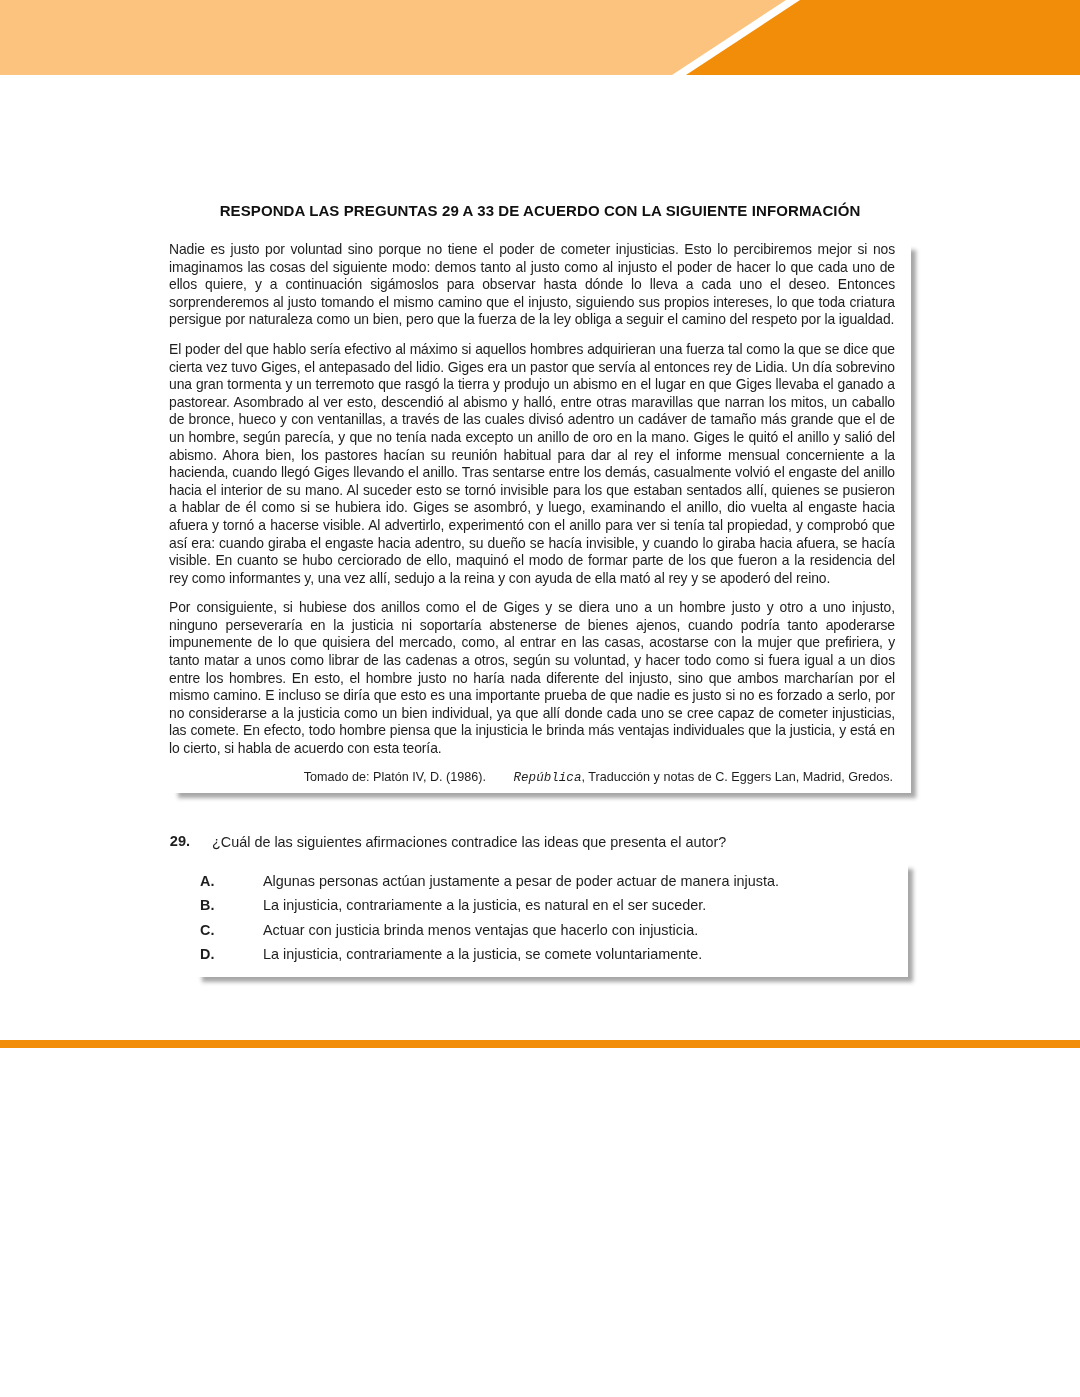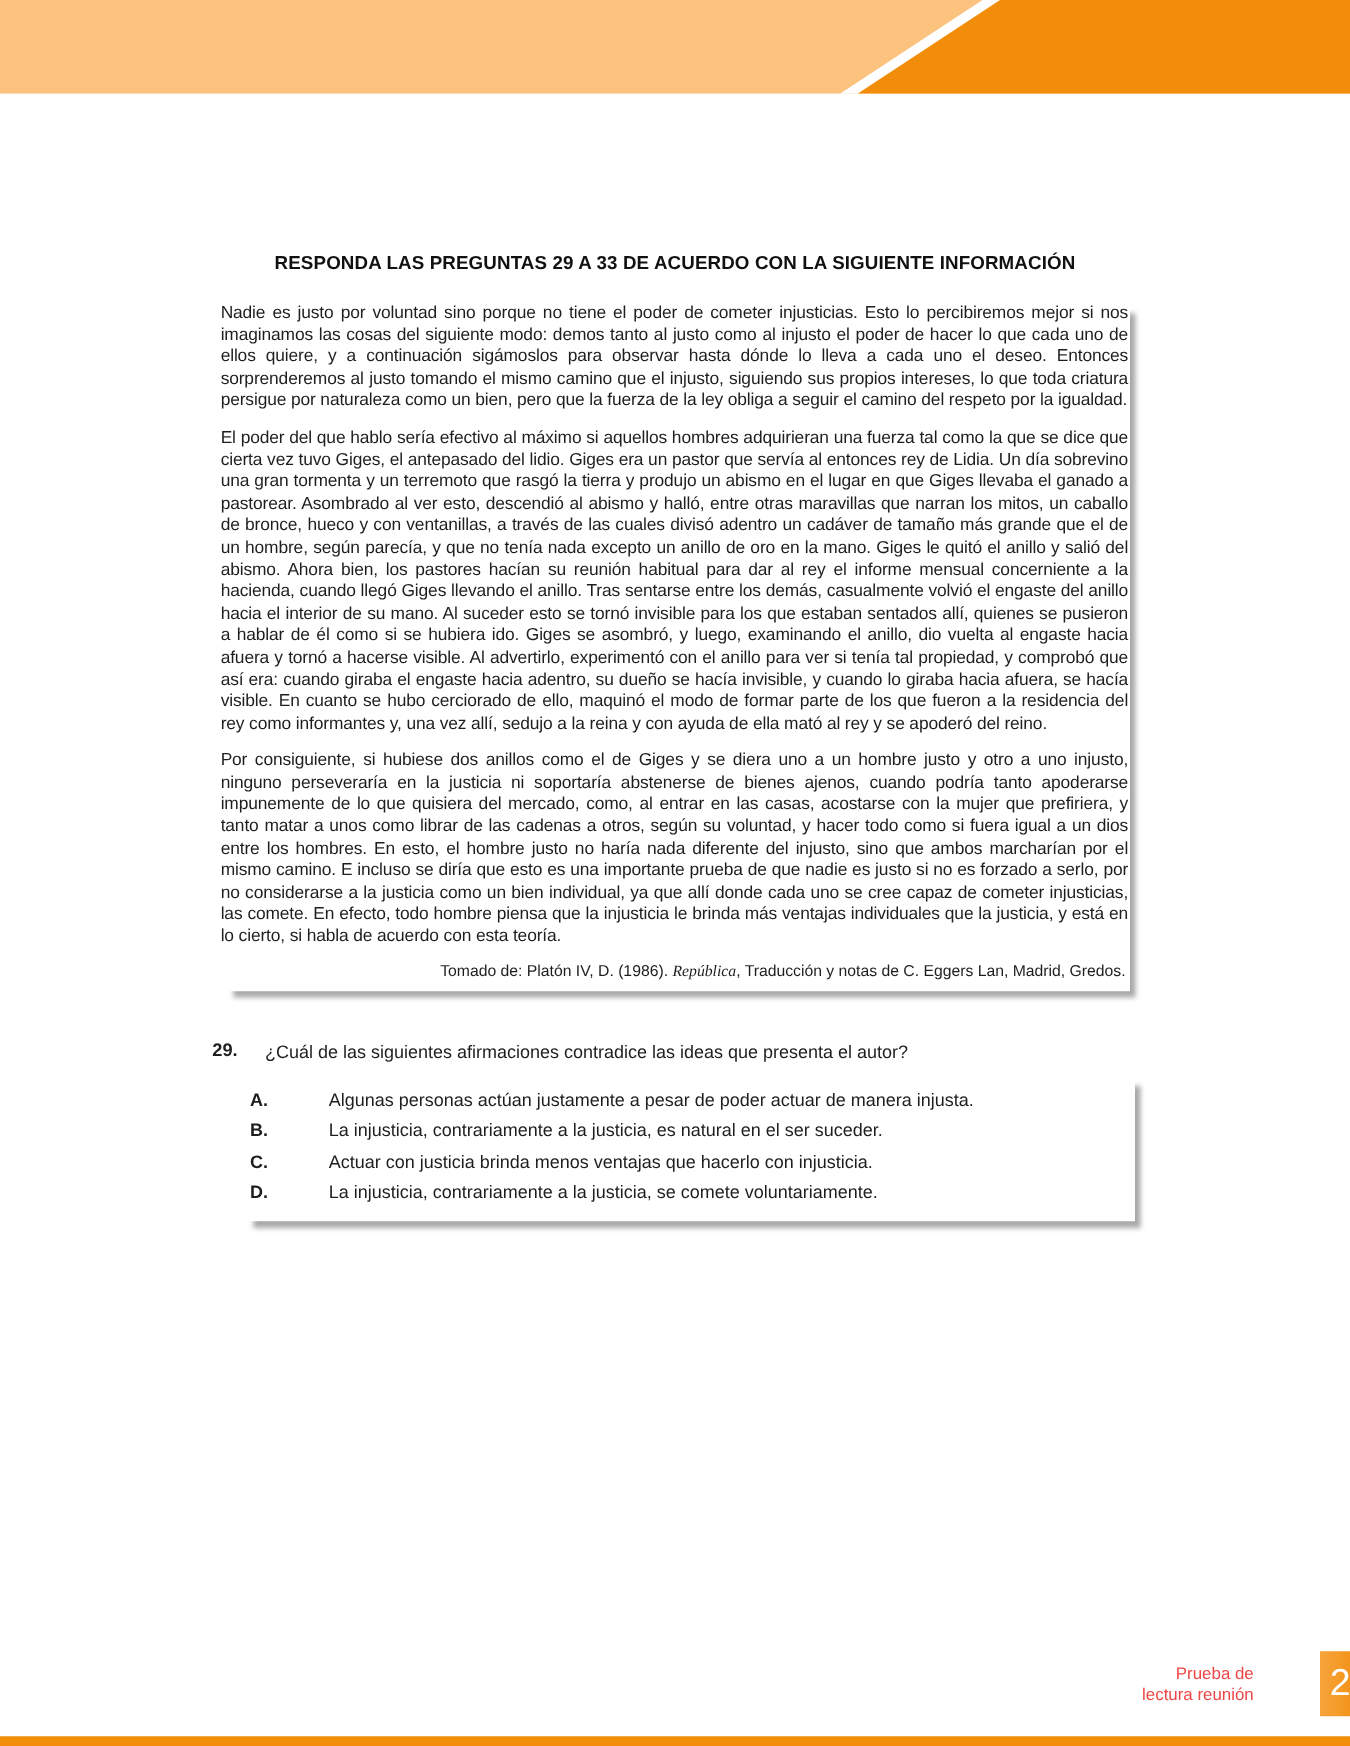--- a/index.html
+++ b/index.html
@@ -6,21 +6,21 @@
   body {
     width: 1080px;
     height: 1397px;
     background: #ffffff;
     font-family: "Liberation Sans", "DejaVu Sans", sans-serif;
     color: #1e1e1e;
   }
   .page {
     position: relative;
     width: 1080px;
-    height: 1397px;
+    height: 1048px;
     background: #ffffff;
     overflow: hidden;
   }
 
   
   .top-band {
     position: absolute;
     top: 0; left: 0;
     width: 1080px; height: 75px;
   }
@@ -39,38 +39,39 @@
     font-weight: bold;
     font-size: 15px;
     letter-spacing: 0.1px;
     color: #111111;
   }
   .passage {
     width: 726px;
     margin: 22px auto 0 auto;
     background: #ffffff;
     box-shadow: 7px 7px 4px -2px rgba(60,60,60,0.45);
-    padding: 0 1px 8px 0;
+    padding: 0 16px 8px 0;
   }
   .passage p {
     margin: 0 0 12px 0;
     font-size: 13.9px;
     line-height: 17.6px;
     letter-spacing: -0.1px;
     text-align: justify;
   }
   .attribution {
     text-align: right;
     font-size: 12.6px;
     margin-top: 4px;
     padding-right: 2px;
   }
   .attribution .work {
-    font-family: Liberation Serif, serif;
+    font-family: Liberation Mono, monospace;
     font-style: italic;
+    margin-left: 24px;
   }
 
   .question-row {
     display: flex;
     margin: 40px 0 0 160px;
     width: 742px;
     text-align: center;
   }
   .qnum {
     flex: 0 0 40px;

